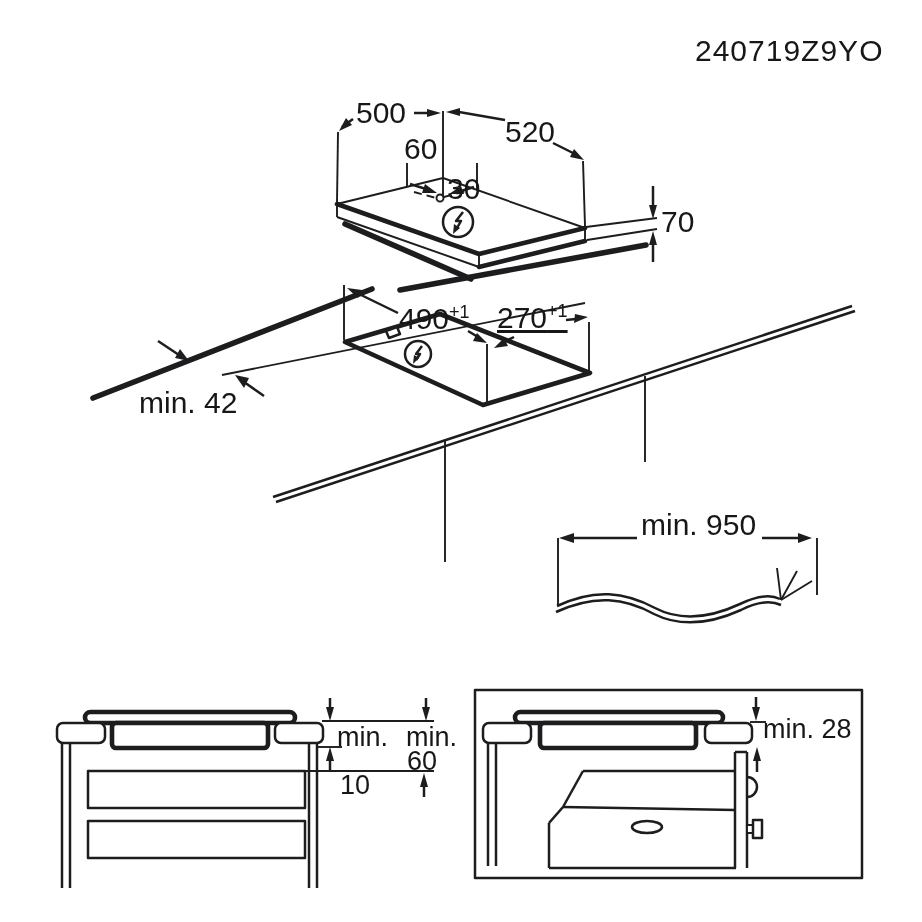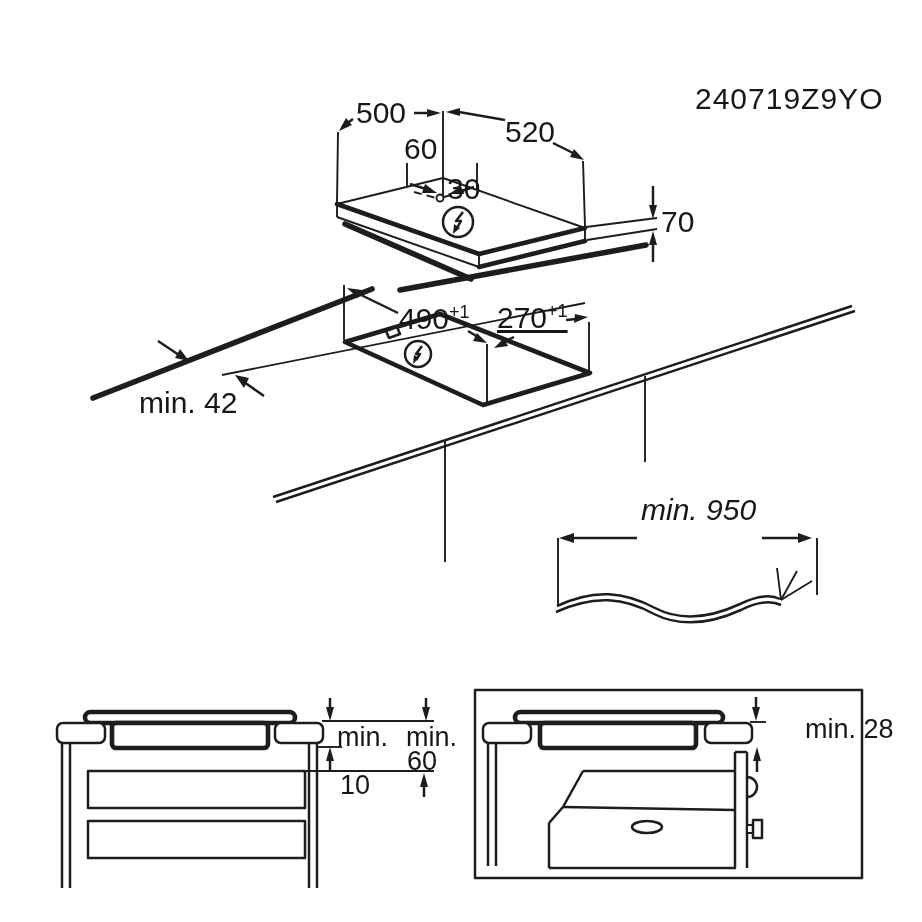--- a/index.html
+++ b/index.html
@@ -212,32 +212,32 @@
     <g>
       <line class="ln" x1="750" y1="722" x2="766" y2="722"></line>
       <line class="md" x1="756" y1="697" x2="756" y2="709"></line>
       <polygon class="ah" points="756,721 752,707 760,707"></polygon>
       <polygon class="ah" points="757,747 753,761 761,761"></polygon>
       <line class="md" x1="757" y1="759" x2="757" y2="772"></line>
     </g>
   </g>
 </svg>
 
-<div class="lbl code" style="left:695px;top:36px;margin-top:48px;">240719Z9YO</div>
+<div class="lbl code" style="left:695px;top:36px;">240719Z9YO</div>
 
 <div class="lbl dim" style="left:356px;top:98px;">500</div>
 <div class="lbl dim" style="left:505px;top:117px;">520</div>
 <div class="lbl dim" style="left:404px;top:134px;">60</div>
 <div class="lbl dim" style="left:447px;top:134px;margin-top:40px;">30</div>
 <div class="lbl dim" style="left:661px;top:207px;">70</div>
 
 <div class="lbl dim" style="left:399px;top:303px;"><span>490</span><sup>+1</sup></div>
 <div class="lbl dim" style="left:497px;top:302px;text-decoration:underline;"><span>270</span><sup>+1</sup></div>
 <div class="lbl dim" style="left:139px;top:388px;">min. 42</div>
 
-<div class="lbl dim" style="left:641px;top:495px;font-style:italic;">min. 950</div>
+<div class="lbl dim" style="left:641px;top:510px;">min. 950</div>
 
 <div class="lbl dim-sm" style="left:337px;top:724px;">min.</div>
 <div class="lbl dim-sm" style="left:340px;top:772px;">10</div>
 <div class="lbl dim-sm" style="left:406px;top:724px;">min.</div>
 <div class="lbl dim-sm" style="left:407px;top:748px;">60</div>
 
-<div class="lbl dim-sm" style="left:805px;top:716px;">min. 28</div>
+<div class="lbl dim-sm" style="left:763px;top:716px;">min. 28</div>
 
 </body></html>

